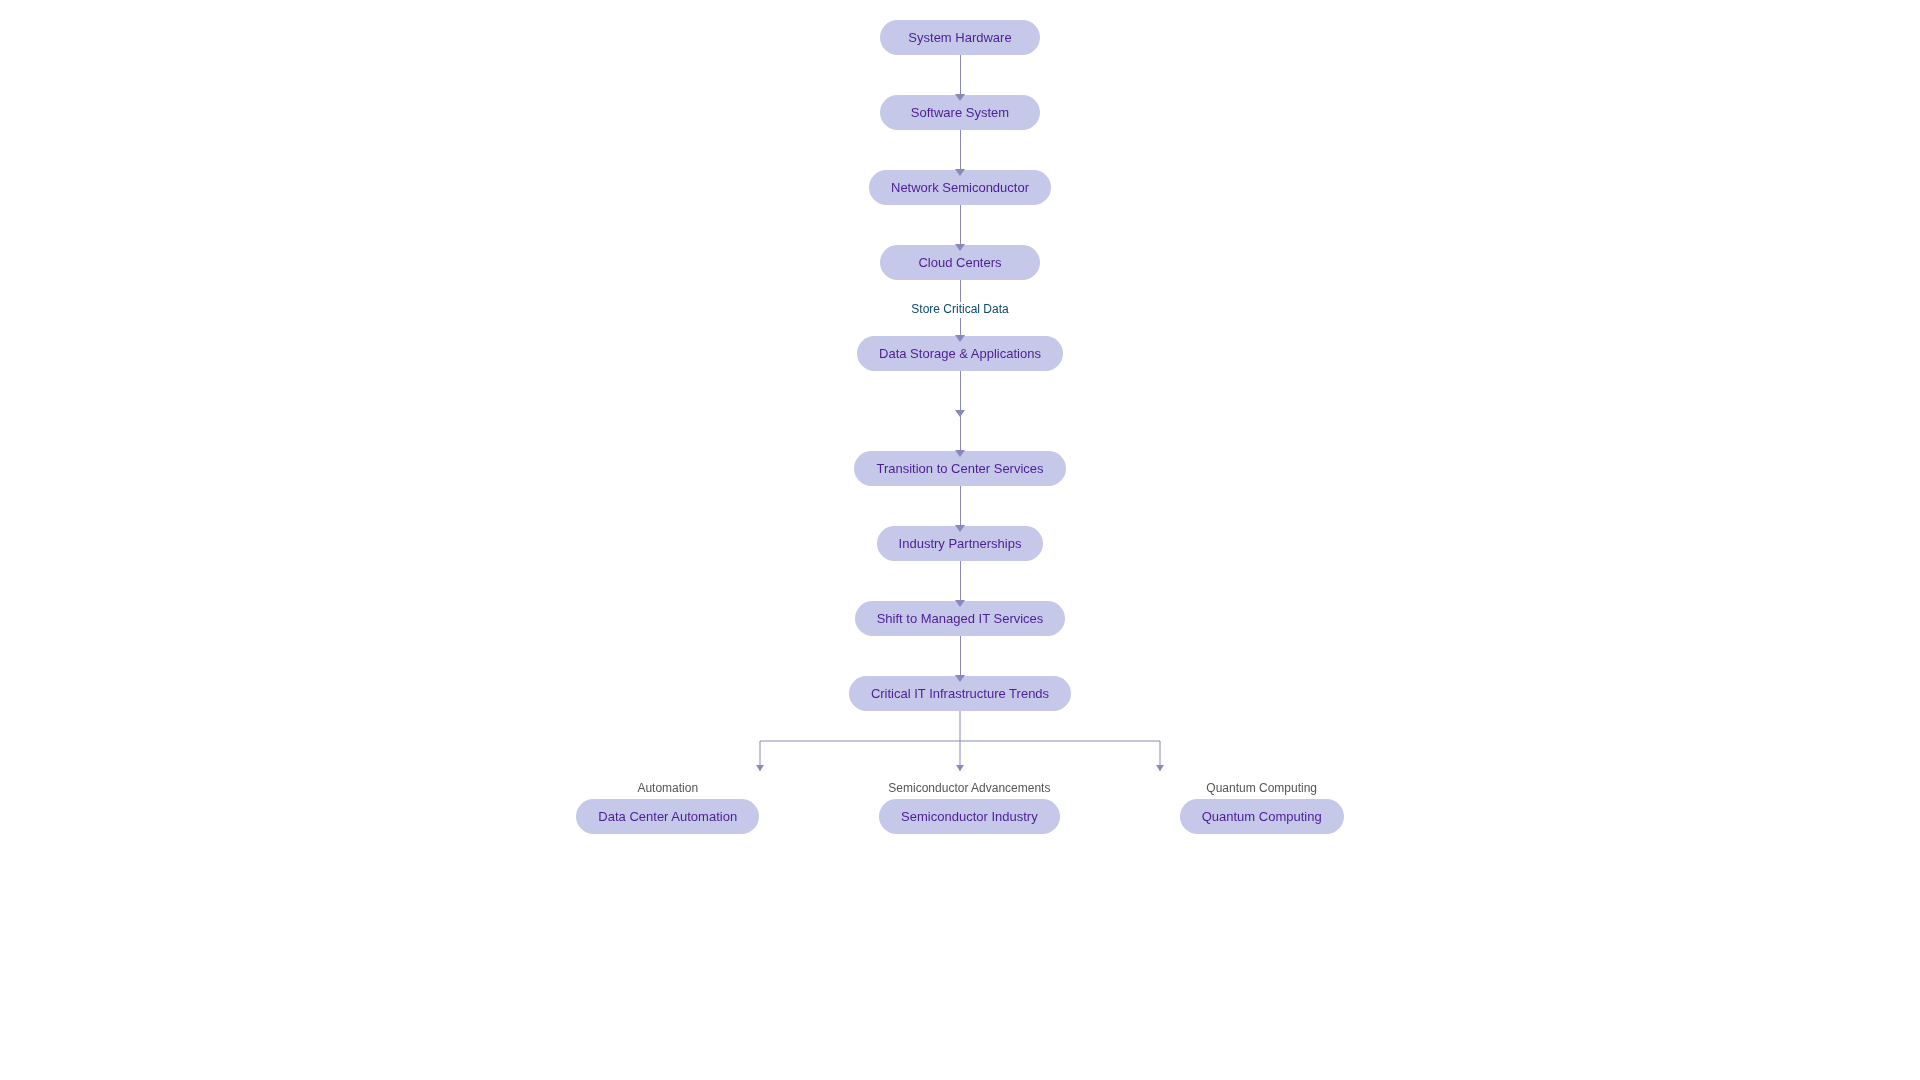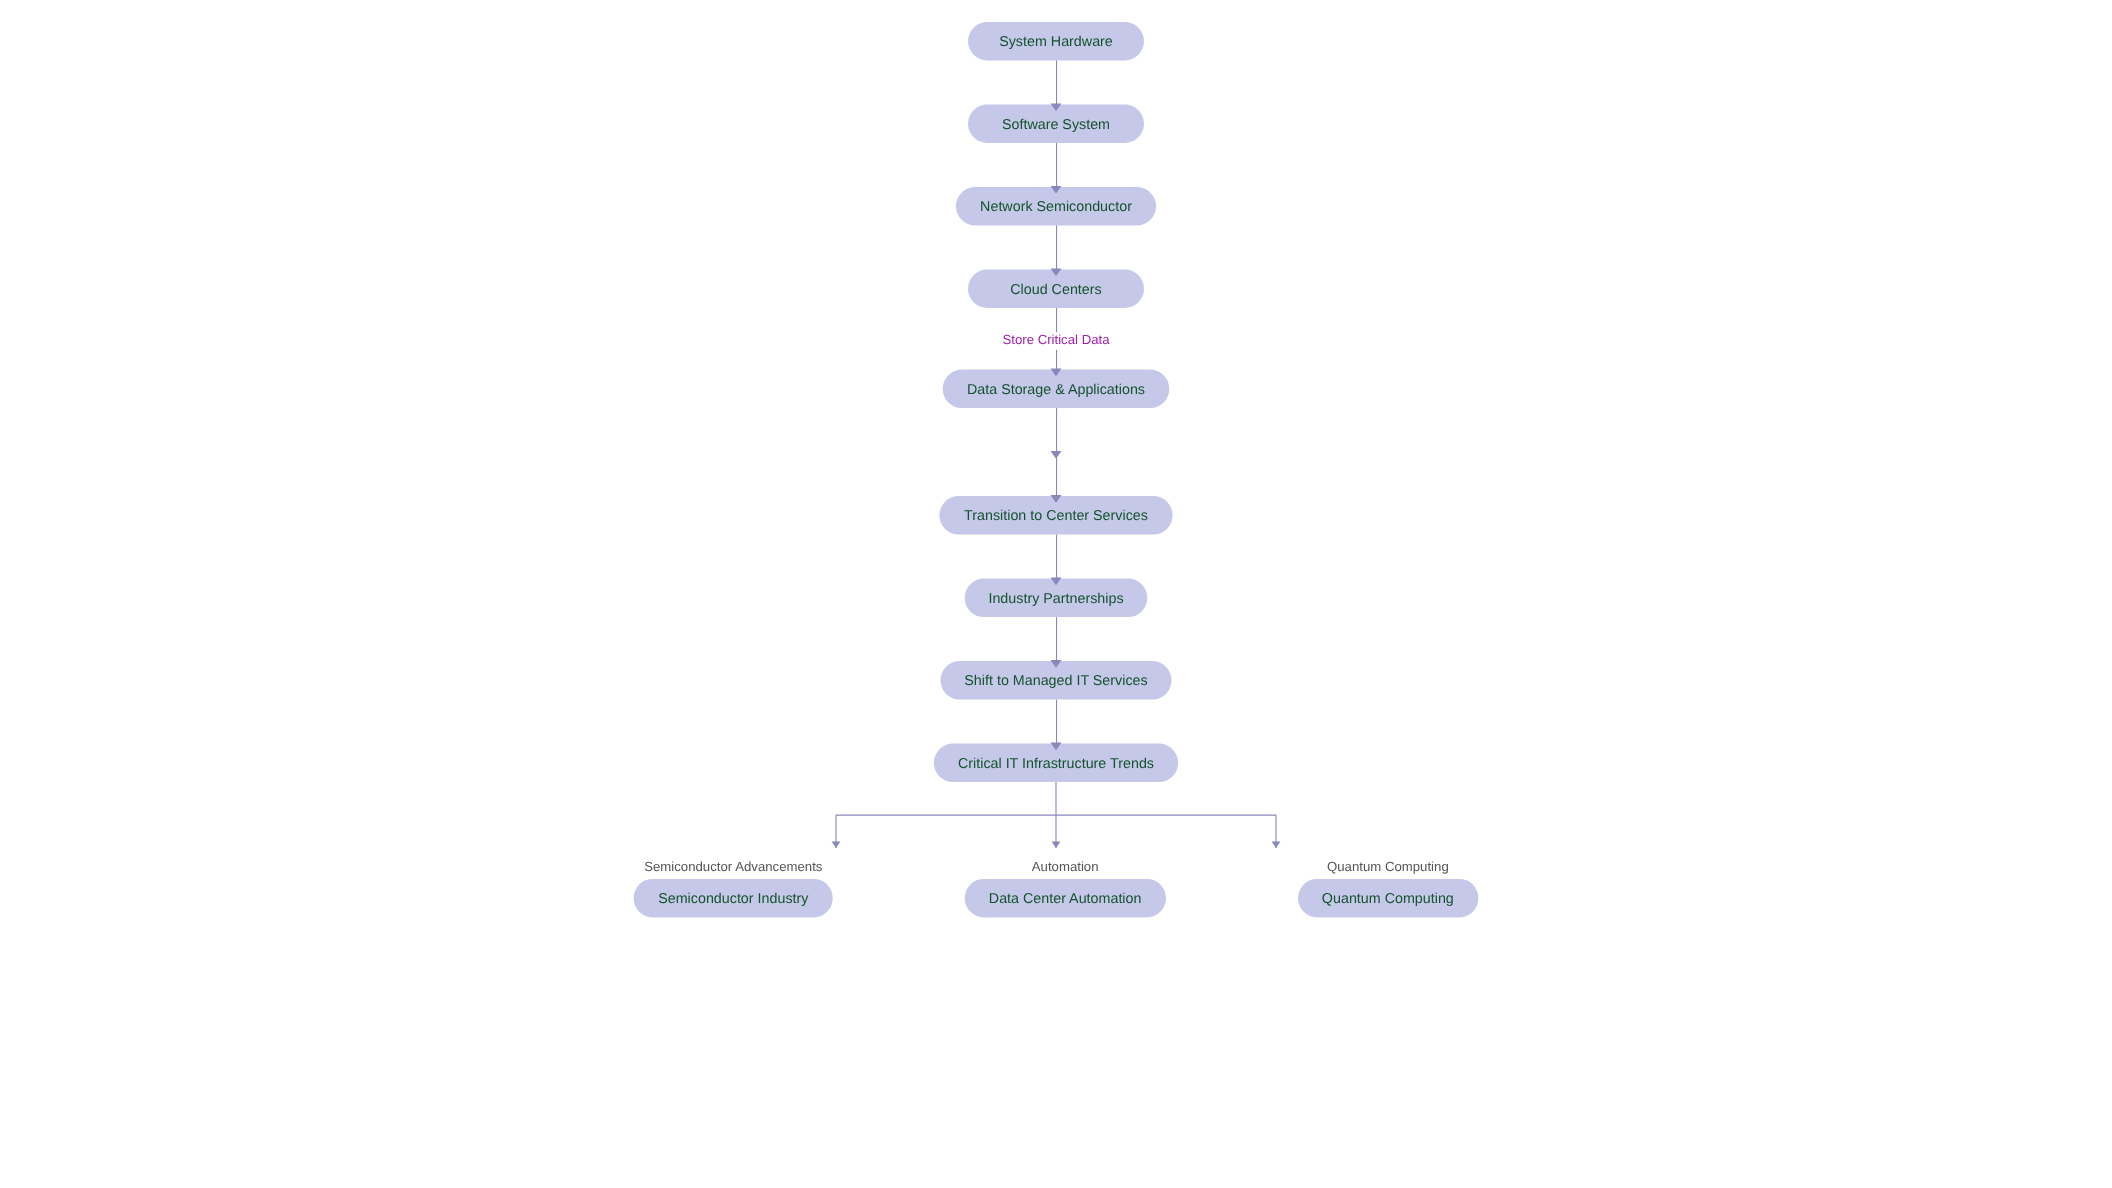--- a/index.html
+++ b/index.html
@@ -16,21 +16,21 @@
       align-items: center;
       padding-top: 20px;
       padding-bottom: 40px;
       position: relative;
     }
     .node {
       background: #c5c8e8;
       border-radius: 20px;
       padding: 10px 22px;
       font-size: 13px;
-      color: #14532d;
+      color: #4c1d95;
       text-align: center;
       min-width: 160px;
       display: inline-flex;
       align-items: center;
       justify-content: center;
       white-space: nowrap;
     }
     .connector {
       width: 1px;
       background: #8888bb;
@@ -43,21 +43,21 @@
       position: absolute;
       bottom: -6px;
       left: 50%;
       transform: translateX(-50%);
       border-left: 5px solid transparent;
       border-right: 5px solid transparent;
       border-top: 7px solid #8888bb;
     }
     .label-above {
       font-size: 12px;
-      color: #a21caf;
+      color: #0c4a6e;
       text-align: center;
       margin-bottom: 2px;
     }
     .branch-split {
       display: flex;
       flex-direction: row;
       align-items: flex-start;
       justify-content: center;
       gap: 120px;
       margin-top: 0;
@@ -129,26 +129,26 @@
       <line x1="500" y1="30" x2="500" y2="60" stroke="#8888bb" stroke-width="1"></line>
 
       <polygon points="100,60 96,54 104,54" fill="#8888bb"></polygon>
       <polygon points="300,60 296,54 304,54" fill="#8888bb"></polygon>
       <polygon points="500,60 496,54 504,54" fill="#8888bb"></polygon>
     </svg>
   </div>
 
   <div class="branch-split">
     <div class="branch-col">
+      <div class="branch-label">Automation</div>
+      <div class="node">Data Center Automation</div>
+    </div>
+    <div class="branch-col">
       <div class="branch-label">Semiconductor Advancements</div>
       <div class="node">Semiconductor Industry</div>
-    </div>
-    <div class="branch-col">
-      <div class="branch-label">Automation</div>
-      <div class="node">Data Center Automation</div>
     </div>
     <div class="branch-col">
       <div class="branch-label">Quantum Computing</div>
       <div class="node">Quantum Computing</div>
     </div>
   </div>
 
 </div>
 
 </body></html>

